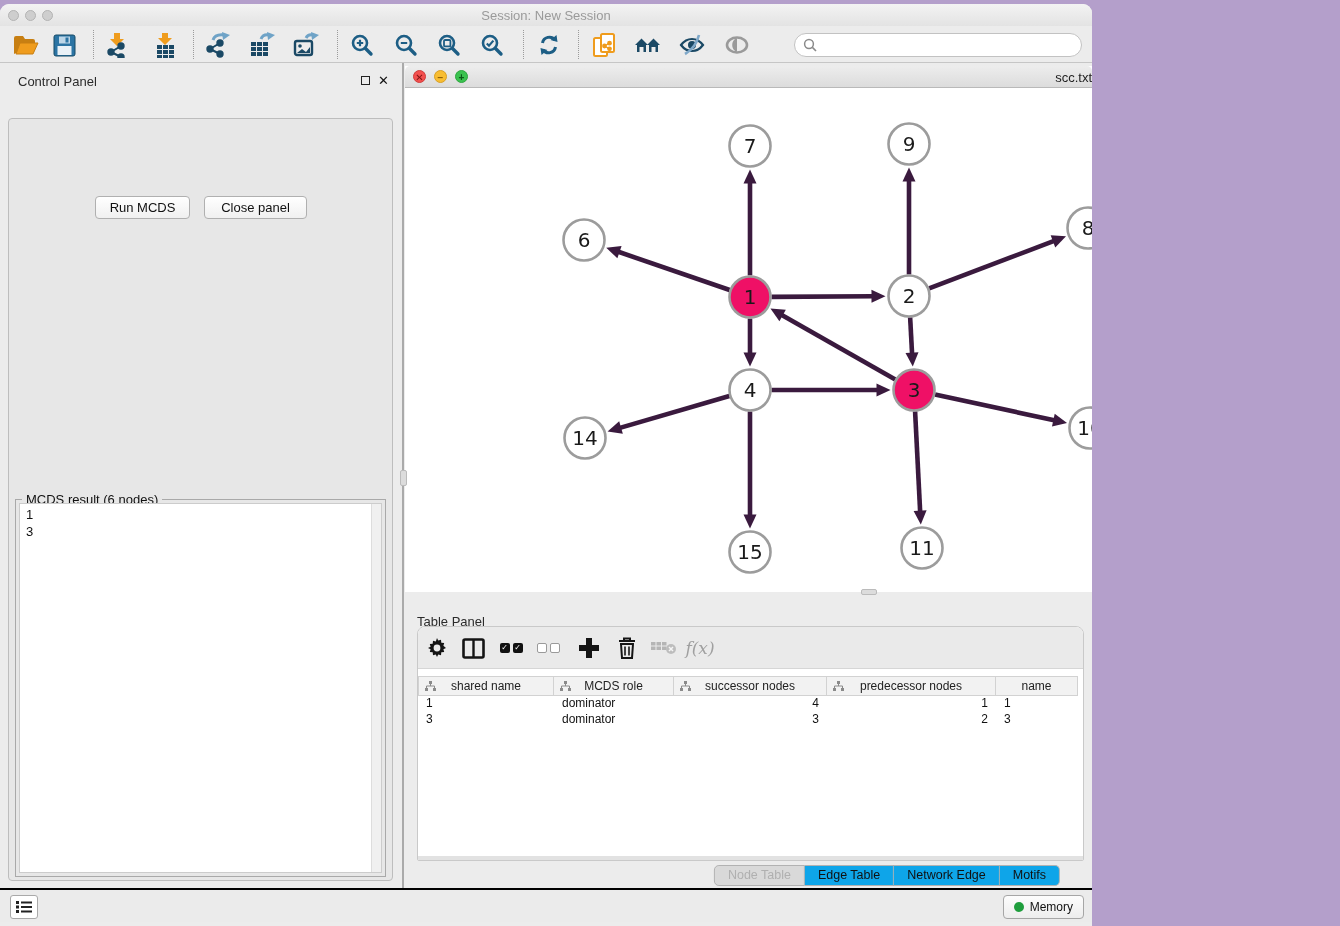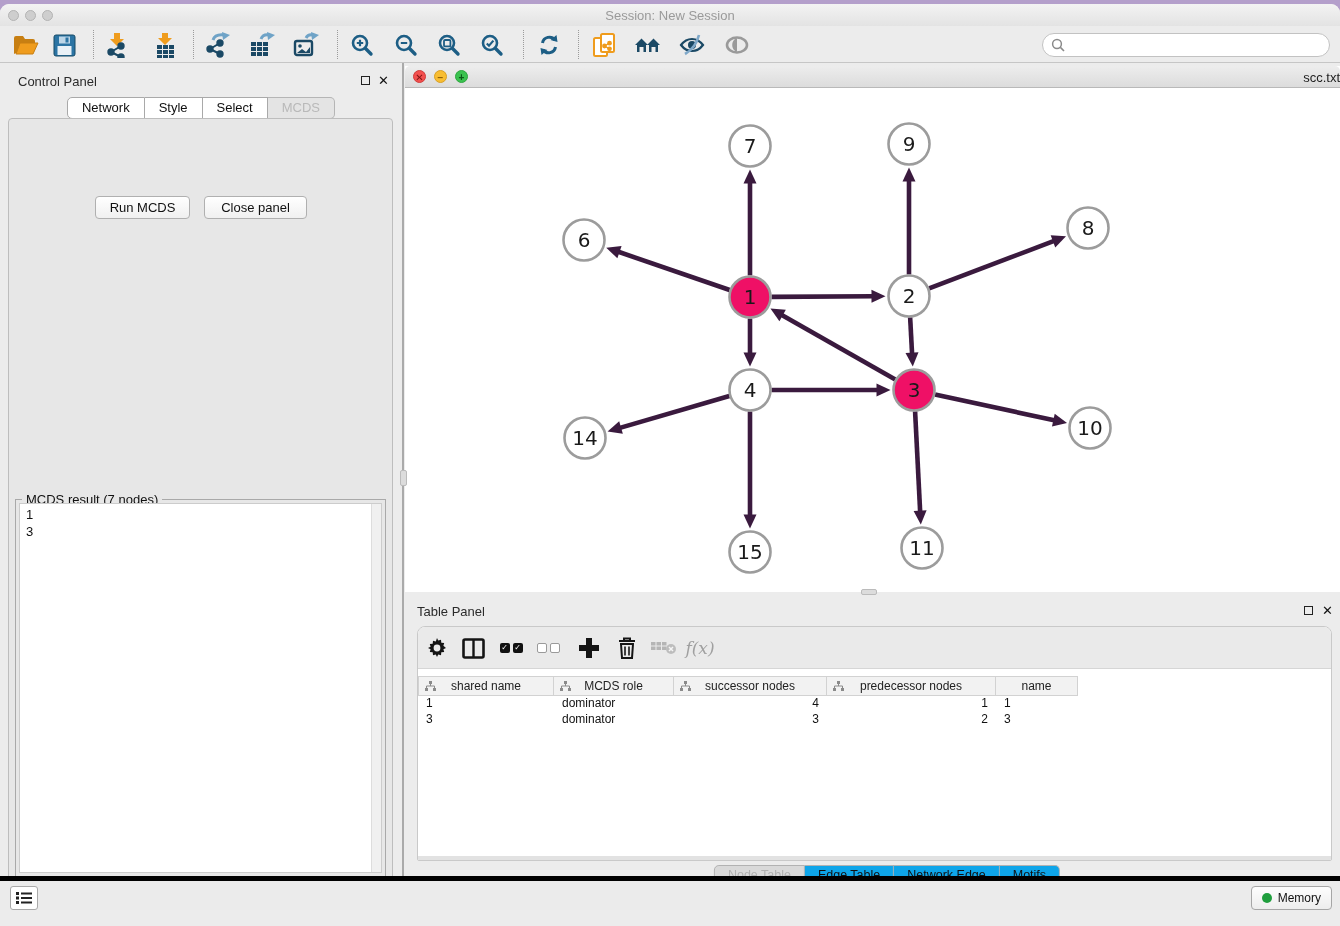--- a/index.html
+++ b/index.html
@@ -1,19 +1,19 @@
 <!DOCTYPE html>
 <html><head>
 <meta charset="utf-8">
 <style>
   * { margin:0; padding:0; box-sizing:border-box; }
   html,body { width:1340px; height:926px; overflow:hidden; background:#b49fcb;
     font-family:"Liberation Sans","DejaVu Sans",sans-serif; }
   .abs { position:absolute; }
-  .window { position:absolute; top:4px; left:0; width:1340px; height:922px;
+  .window { position:absolute; top:4px; left:0; width:1092px; height:922px;
     background:#ececec; border-radius:9px 9px 0 0; overflow:hidden; }
 
   
   .titlebar { position:absolute; top:0; left:0; right:0; height:22px;
     background:linear-gradient(#f3f3f3,#e3e3e3); }
   .titlebar .title { position:absolute; left:0; right:0; top:4px; text-align:center;
     font-size:13px; color:#9a9a9a; }
   .traffic { position:absolute; top:6px; width:11px; height:11px; border-radius:50%;
     background:#cecece; border:1px solid #b3b3b3; }
 
@@ -108,22 +108,22 @@
   .hscroll { position:absolute; bottom:0; left:0; right:0; height:4px; background:#e2e2e2; }
   .bottom-tabs { position:absolute; top:268px; left:482px; transform:translateX(-50%);
     display:flex; }
   .btab { height:21px; line-height:19px; padding:0 13px; font-size:12.5px; background:#0ea5e9;
     border:1px solid #b2b2b2; border-left:none; color:#111; white-space:nowrap; }
   .btab:first-child { border-left:1px solid #b2b2b2; border-radius:5px 0 0 5px; }
   .btab.last { border-radius:0 5px 5px 0; }
   .btab.active { background:#d9d9d9; color:#b0b0b0; }
 
   
-  .statusbar { position:absolute; left:0; right:0; bottom:16px; height:34px; background:#ebebeb;
-    border-top:5px solid #000000; }
+  .statusbar { position:absolute; left:0; right:0; bottom:4px; height:34px; background:#ebebeb;
+    border-top:2px solid #000000; }
   .list-btn { position:absolute; left:10px; top:5px; width:28px; height:24px; background:#fff;
     border:1px solid #a9a9a9; border-radius:3px; display:flex; align-items:center; justify-content:center; }
   .mem-btn { position:absolute; right:8px; top:5px; height:24px; padding:0 10px;
     background:linear-gradient(#fdfdfd,#ededed); border:1px solid #a6a6a6; border-radius:4px;
     display:flex; align-items:center; gap:6px; font-size:12px; color:#111; }
   .mem-dot { width:10px; height:10px; border-radius:50%; background:#1f9e3d; }
 </style>
 </head>
 <body>
 
@@ -299,33 +299,27 @@
         </svg>
       <input type="text" placeholder="" style="">
     </div>
   </div>
 
   <div class="cpanel">
     <div class="abs panel-head" style="left:18px; top:11px">Control Panel</div>
     <span class="abs float-ico" style="left:361px; top:13px"></span>
     <span class="abs close-ico" style="left:378px; top:13px">✕</span>
 
-    <div class="cp-tabs">
-        <span class="cp-tab">Network</span>
-        <span class="cp-tab">Style</span>
-        <span class="cp-tab">Select</span>
-        <span class="cp-tab active last">MCDS</span>
-      </div>
 
     <div class="cp-content">
       <div class="btn" style="left:86px; width:95px">Run MCDS</div>
       <div class="btn" style="left:195px; width:103px">Close panel</div>
 
       <div class="groupbox">
-        <span class="gb-label">MCDS result (7 nodes)</span>
+        <span class="gb-label">MCDS result (6 nodes)</span>
         <div class="gb-inner">
           <div class="gb-text">
               <div>1</div>
               <div>3</div>
             </div>
           <div class="gb-scroll"></div>
         </div>
       </div>
     </div>
   </div>
@@ -390,21 +384,21 @@
           <text x="180" y="357" text-anchor="middle" font-size="20" font-family="&quot;DejaVu Sans&quot;,&quot;Liberation Sans&quot;,sans-serif" fill="#1a1a1a">14</text>
           <circle cx="345" cy="464" r="20.5" fill="#ffffff" stroke="#9c9c9c" stroke-width="2.6"></circle>
           <text x="345" y="471" text-anchor="middle" font-size="20" font-family="&quot;DejaVu Sans&quot;,&quot;Liberation Sans&quot;,sans-serif" fill="#1a1a1a">15</text>
         </svg>
     </div>
     <div class="grip-v"></div>
     <div class="grip-h"></div>
   </div>
 
   <div class="tpanel">
-    <div class="abs panel-head" style="left:12px; top:7px">Table Panel</div>
+    <div class="abs panel-head" style="left:12px; top:17px">Table Panel</div>
     <span class="abs float-ico" style="left:899px; top:9px"></span>
     <span class="abs close-ico" style="left:917px; top:9px">✕</span>
 
     <div class="tp-container">
       <div class="tp-toolbar">
         <span class="tico" style="left:3px" title="">
           <svg width="20" height="20" viewBox="0 0 20 20">
               <path fill="#141414" d="M10 0 l1.2 2.6 2.8-.8 .3 2.9 2.9.3 -.8 2.8 L19 10l-2.6 1.2 .8 2.8 -2.9.3 -.3 2.9 -2.8-.8 L10 19l-1.2-2.6 -2.8.8 -.3-2.9 -2.9-.3 .8-2.8 L1 10l2.6-1.2 -.8-2.8 2.9-.3 .3-2.9 2.8.8 z"></path>
               <circle cx="10" cy="10" r="3.4" fill="#eaeaea"></circle>
             </svg>

